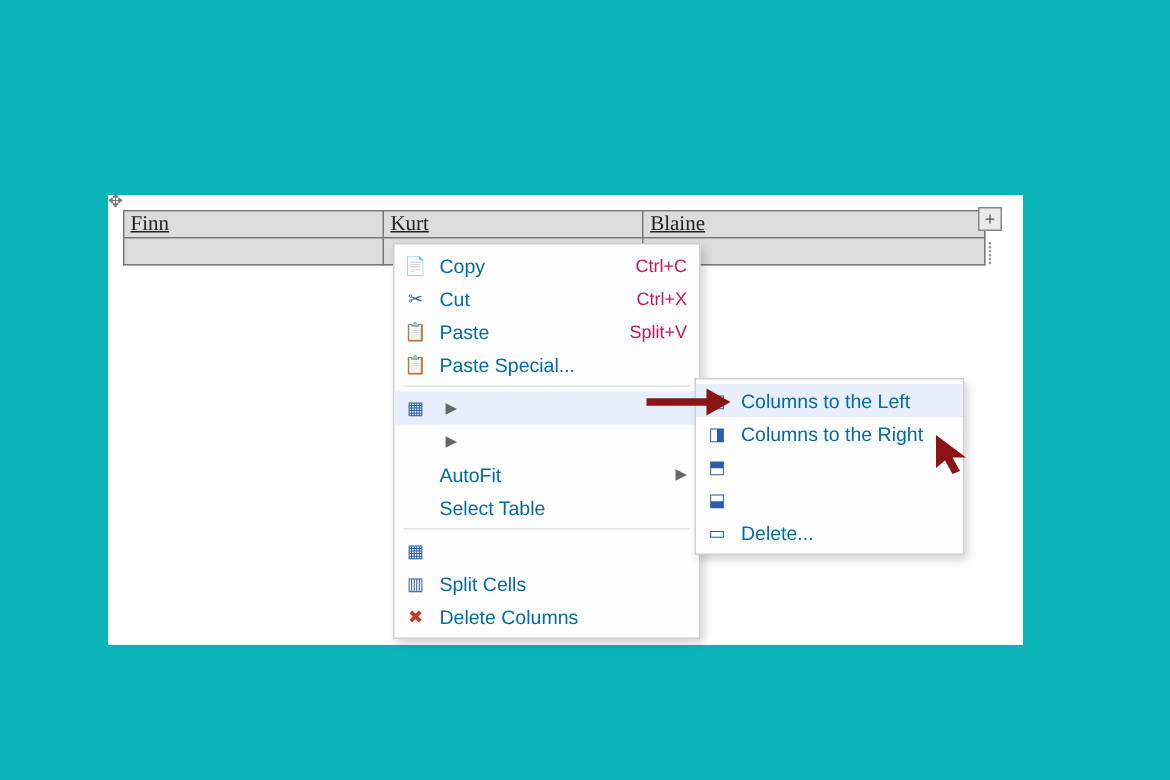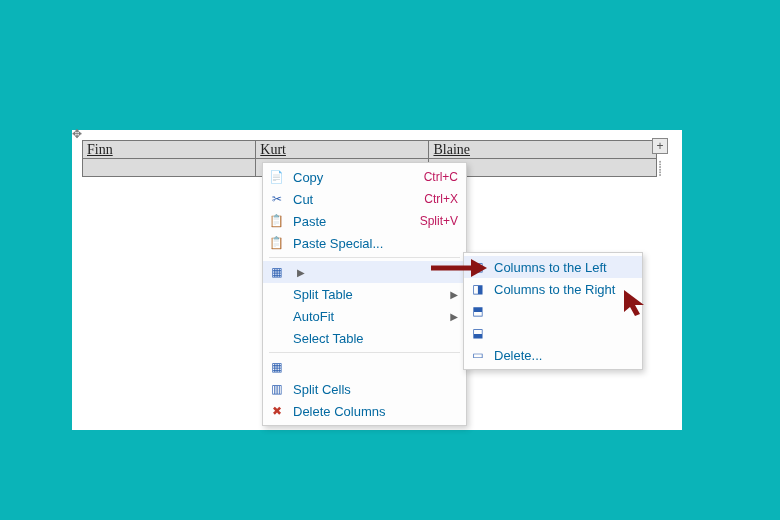--- a/index.html
+++ b/index.html
@@ -154,21 +154,20 @@
       <span class="ic">📋</span>
       <span class="lbl">Paste Special...</span>
     </div>
     <div class="sep"></div>
     <div class="mi hl">
       <span class="ic">▦</span>
       <span class="arw">▶</span>
     </div>
     <div class="mi">
       <span class="ic"></span>
-      <span class="lbl">Split Table</span>
       <span class="arw">▶</span>
     </div>
     <div class="mi">
       <span class="ic"></span>
       <span class="lbl">AutoFit</span>
       <span class="arw">▶</span>
     </div>
     <div class="mi">
       <span class="ic"></span>
       <span class="lbl">Select Table</span>

